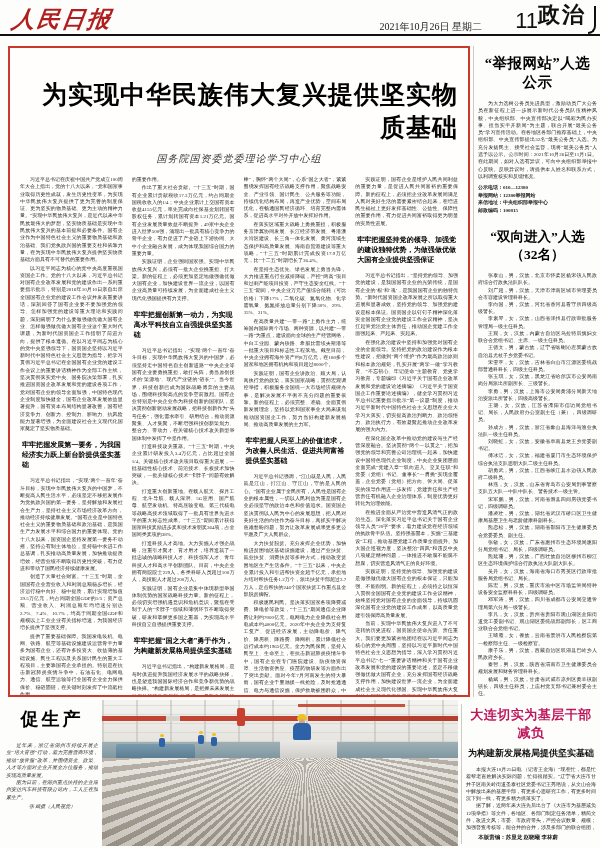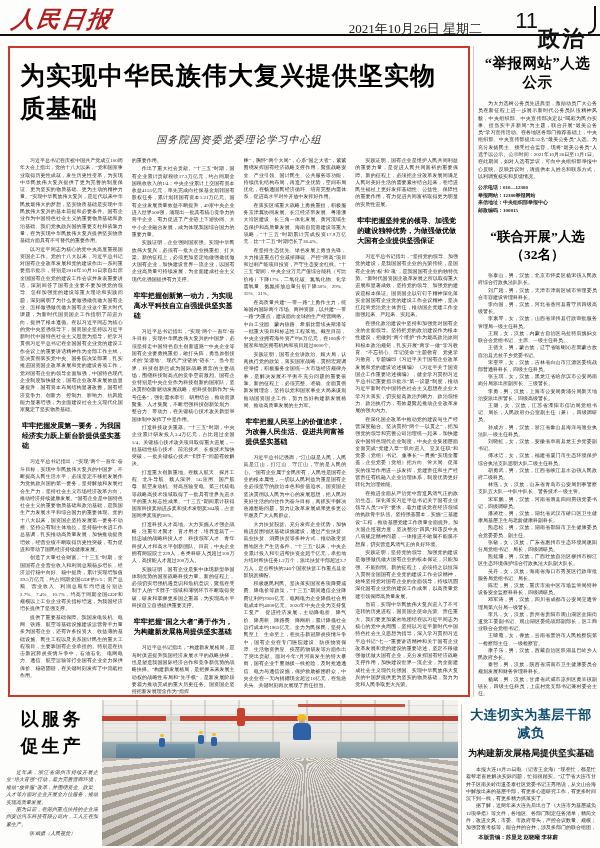--- a/index.html
+++ b/index.html
@@ -5,33 +5,33 @@
   * { margin:0; padding:0; box-sizing:border-box; }
   html,body { width:600px; height:848px; background:#ffffff; overflow:hidden;
               font-family:"Liberation Serif", serif; color:#1c1c1c; }
   .page { position:relative; width:600px; height:848px; background:#fdfdfc; }
 
   
   .masthead-logo { position:absolute; left:12px; top:4px; font-size:23px; font-weight:bold;
     color:#b01f1f; font-style:italic; letter-spacing:2px; transform:skewX(-8deg);
     font-family:"Liberation Serif", serif; }
   .header-rule { position:absolute; left:0; top:34px; width:600px; height:2px; background:#111; }
-  .header-date { position:absolute; right:118px; top:20px; font-size:13px; color:#222; }
+  .header-date { position:absolute; right:118px; top:20px; font-size:10px; color:#222; }
   .page-number { position:absolute; right:62px; top:8px; font-size:22px; color:#111;
     font-family:"Liberation Sans", sans-serif;margin-left:12px; }
-  .section-label { position:absolute; right:14px; top:24px; font-size:22px; font-weight:bold;
+  .section-label { position:absolute; right:14px; top:0; font-size:22px; font-weight:bold;
     color:#111; font-family:"Liberation Sans", sans-serif; letter-spacing:2px; }
   .corner-mark { position:absolute; right:4px; top:6px; width:8px; height:28px;
     border-right:2px solid #111; border-bottom:2px solid #111; border-bottom-right-radius:8px; }
 
   
   .main-article { position:absolute; left:8px; top:46px; width:462px; height:651px;
     border:2px solid #c93a2c; background:#fffefd; padding:10px 10px 8px; overflow:hidden; }
-  .article-title { text-align:left; font-size:25px; font-weight:bold; letter-spacing:1px;
-    font-family:"Liberation Sans", sans-serif; color:#000; margin-top:1px; }
+  .article-title { text-align:right; font-size:25px; font-weight:bold; letter-spacing:1px;
+    font-family:"Liberation Sans", sans-serif; color:#000; margin-top:20px; }
   .article-byline { text-align:center; font-size:10px; color:#333; margin:8px 0 10px;
     font-style:italic; letter-spacing:1px; }
   .columns { display:flex; gap:9px; height:566px; overflow:hidden; }
   .col { flex:1 1 0; overflow:hidden; font-size:5px; line-height:7.3px; text-align:justify;
     color:#2a2a2a; }
   .bp { text-indent:10px; margin-bottom:1px; }
   .bh { font-weight:bold; font-size:7px; line-height:10px; text-align:justify;
     font-family:"Liberation Sans", sans-serif; color:#000; margin:8px 2px 7px; text-indent:0; }
 
   
@@ -90,21 +90,21 @@
     background:#d9a579; border-radius:50%; }
   .worker-main .hat { position:absolute; left:6px; top:0; width:10px; height:6px;
     background:#f2c01d; border-radius:5px 5px 1px 1px; }
   .worker-small { position:absolute; width:6px; height:13px; }
   .worker-small .body { position:absolute; left:0; top:4px; width:6px; height:9px; background:#2d62a8; border-radius:2px; }
   .worker-small .hat { position:absolute; left:1px; top:0; width:4px; height:3px; background:#f2c01d; border-radius:2px; }
   .ws1 { left:16%; top:34px; } .ws2 { left:27%; top:31px; } .ws3 { left:30.5%; top:33px; }
 
   
   .dalian { position:absolute; left:466px; top:706px; width:130px; height:126px; overflow:hidden; }
-  .dalian-title { font-size:13px; font-weight:bold; text-align:center; color:#0c4a6e;
+  .dalian-title { font-size:13px; font-weight:bold; text-align:center; color:#be185d;
     font-family:"Liberation Serif", serif; letter-spacing:0.5px; }
   .dalian-subtitle { font-size:9px; font-weight:bold; text-align:center; color:#111; margin:5px 0 6px;
     font-family:"Liberation Sans", sans-serif; }
   .dalian-body { font-size:5px; line-height:7.3px; text-align:justify; color:#2a2a2a; }
   .dalian-body p { text-indent:10px; }
   .page-editors { position:absolute; left:440px; top:834px; width:156px; font-size:5.5px;
     font-weight:bold; color:#222; text-align:center; }
 </style>
 </head>
 <body>
@@ -171,21 +171,21 @@
 
   <div class="sidebar">
     <div class="ann-title">“举报网站”人选公示</div>
     <p class="ann-body">为大力选树公务员先进典型，激励动员广大公务员在新征程上进一步展示新时代公务员队伍精神风貌，中央组织部、中央宣传部决定以“喝彩为民办实事、担当实干开新局”为主题，联合开展“最美公务员”学习宣传活动。在各地区各部门推荐基础上，中央组织部、中央宣传部提出32名“最美公务员”人选。为充分发扬民主、接受社会监督，现将“最美公务员”人选予以公示。公示时间：2021年10月26日至11月1日。在此期间，如对人选有异议，可向中央组织部举报中心反映。反映异议时，请提供本人姓名和联系方式，以利调查核实和反馈情况。</p>
     <div class="contacts">
       <div class="contact-line">公示电话：010—12380</div>
       <div class="contact-line">举报网站：12380举报网站</div>
       <div class="contact-line">来信地址：中央组织部举报中心</div>
       <div class="contact-line">邮政编码：100815</div>
     </div>
-    <div class="cand-title">“联合开展”人选（32名）</div>
+    <div class="cand-title">“双向进入”人选（32名）</div>
     <div class="cand-list">
 
     <p>张泰山，男，汉族，北京市怀柔区杨宋镇人民政府综合行政执法队队长。</p>
         <p>刘广超，男，汉族，天津市津南区城市管理委员会市容建设管理科科长。</p>
         <p>李向国，男，汉族，河北省香河县看守所四级高级警长。</p>
         <p>李素琴，女，汉族，山西省泽州县行政审批服务管理局一级主任科员。</p>
         <p>王观，女，汉族，内蒙古自治区乌拉特后旗妇女联合会党组书记、主席、一级主任科员。</p>
         <p>王德文，男，蒙古族，辽宁省喀喇沁左翼蒙古族自治县尤杖子乡党委书记。</p>
         <p>宋雯萃，女，汉族，吉林省白山市江源区委统战部普通科科长，四级主任科员。</p>
         <p>张玉琪，女，汉族，黑龙江省哈尔滨市公安局南岗分局派出所副所长、三级警长。</p>
@@ -207,21 +207,20 @@
         <p>李凡，女，汉族，贵州省贵阳市观山湖区金阳街道党工委副书记、观山湖区委统战部副部长，区工商业联合会党组书记。</p>
         <p>王晞雁，女，傣族，云南省景洪市人民检察院第一检察部主任、一级检察官。</p>
         <p>康子乐，男，汉族，西藏自治区双湖县巴岭乡人民政府乡长。</p>
         <p>秦智，男，汉族，陕西省渭南市卫生健康委员会规划发展和财务管理科科长。</p>
         <p>杨斌，男，汉族，甘肃省武威市凉州区黄羊镇副镇长，四级主任科员，上庄村党支部书记兼村委会主任。</p>
       </div>
   </div>
 
   <div class="photo-news-text">
     <div class="photo-title">
-      <div>以服务</div>
       <div>促生产</div>
     </div>
     <div class="photo-caption">
       <p>近年来，浙江省湖州市持续开展企业“培大育强”行动，着力完善营商环境，推动“放管服”改革，并围绕资金、政策、人才等方面对企业开展全方位服务，推动实现高质量发展。</p>
       <p>图为日前，在湖州重点扶持的企业湖州安达汽车科技有限公司内，工人正在加紧生产。</p>
     </div>
     <div class="photo-credit">张 斌摄（人民视觉）</div>
   </div>
 
   <div class="factory-photo">

